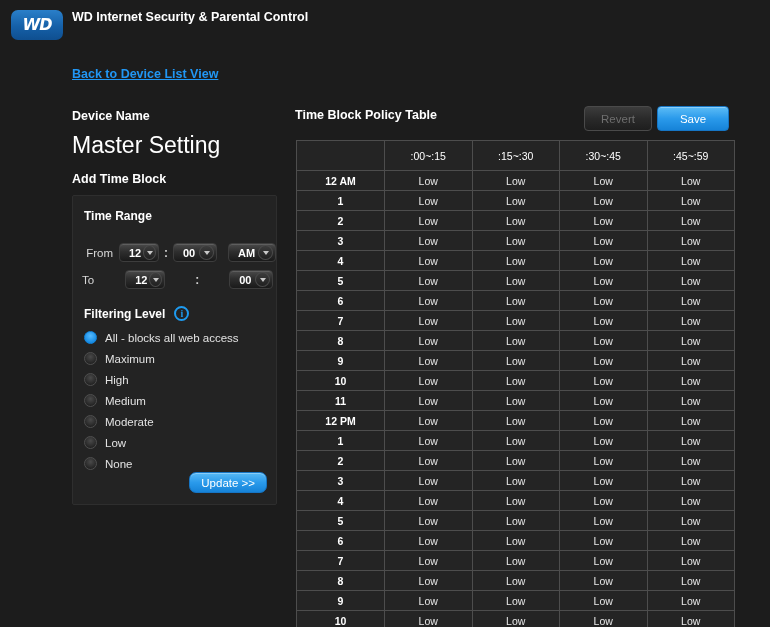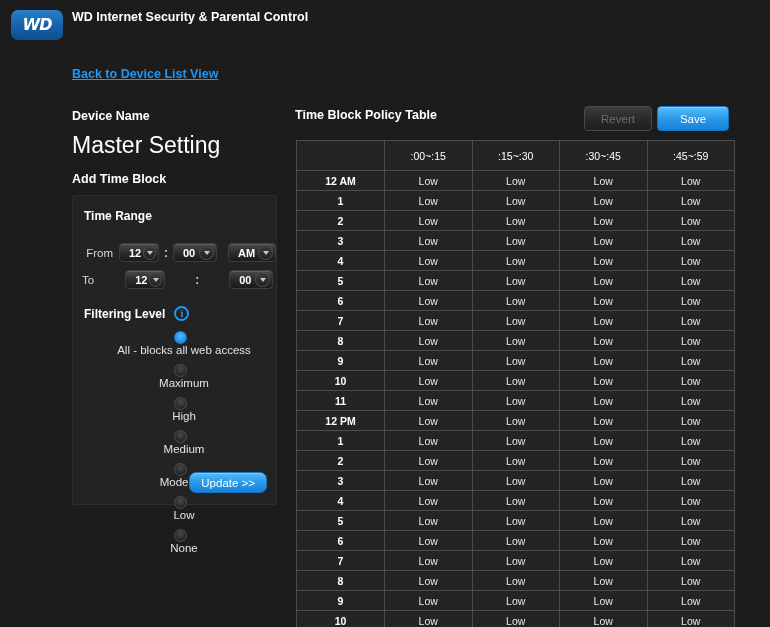--- a/index.html
+++ b/index.html
@@ -140,21 +140,21 @@
     display: flex; align-items: center; justify-content: center;
     cursor: pointer;
   }
   .info-icon span {
     color: #1e9bf0; font-size: 10px; font-weight: bold;
     font-family: "Liberation Serif", serif; line-height: 1;
   }
 
   .radio-row {
     display: flex; align-items: center;
-    margin: 8px 0 0 11px; cursor: pointer; flex-direction: column;
+    margin: 8px 0 0 11px; cursor: pointer;
   }
   .radio-row:first-of-type { margin-top: 10px; }
   .radio {
     width: 13px; height: 13px; border-radius: 50%;
     background: radial-gradient(circle at 50% 35%, #4a4a4a 0%, #202020 80%);
     border: 1px solid #4f4f4f;
     flex: none;
     display: flex; align-items: center; justify-content: center;
   }
   .radio.checked {

